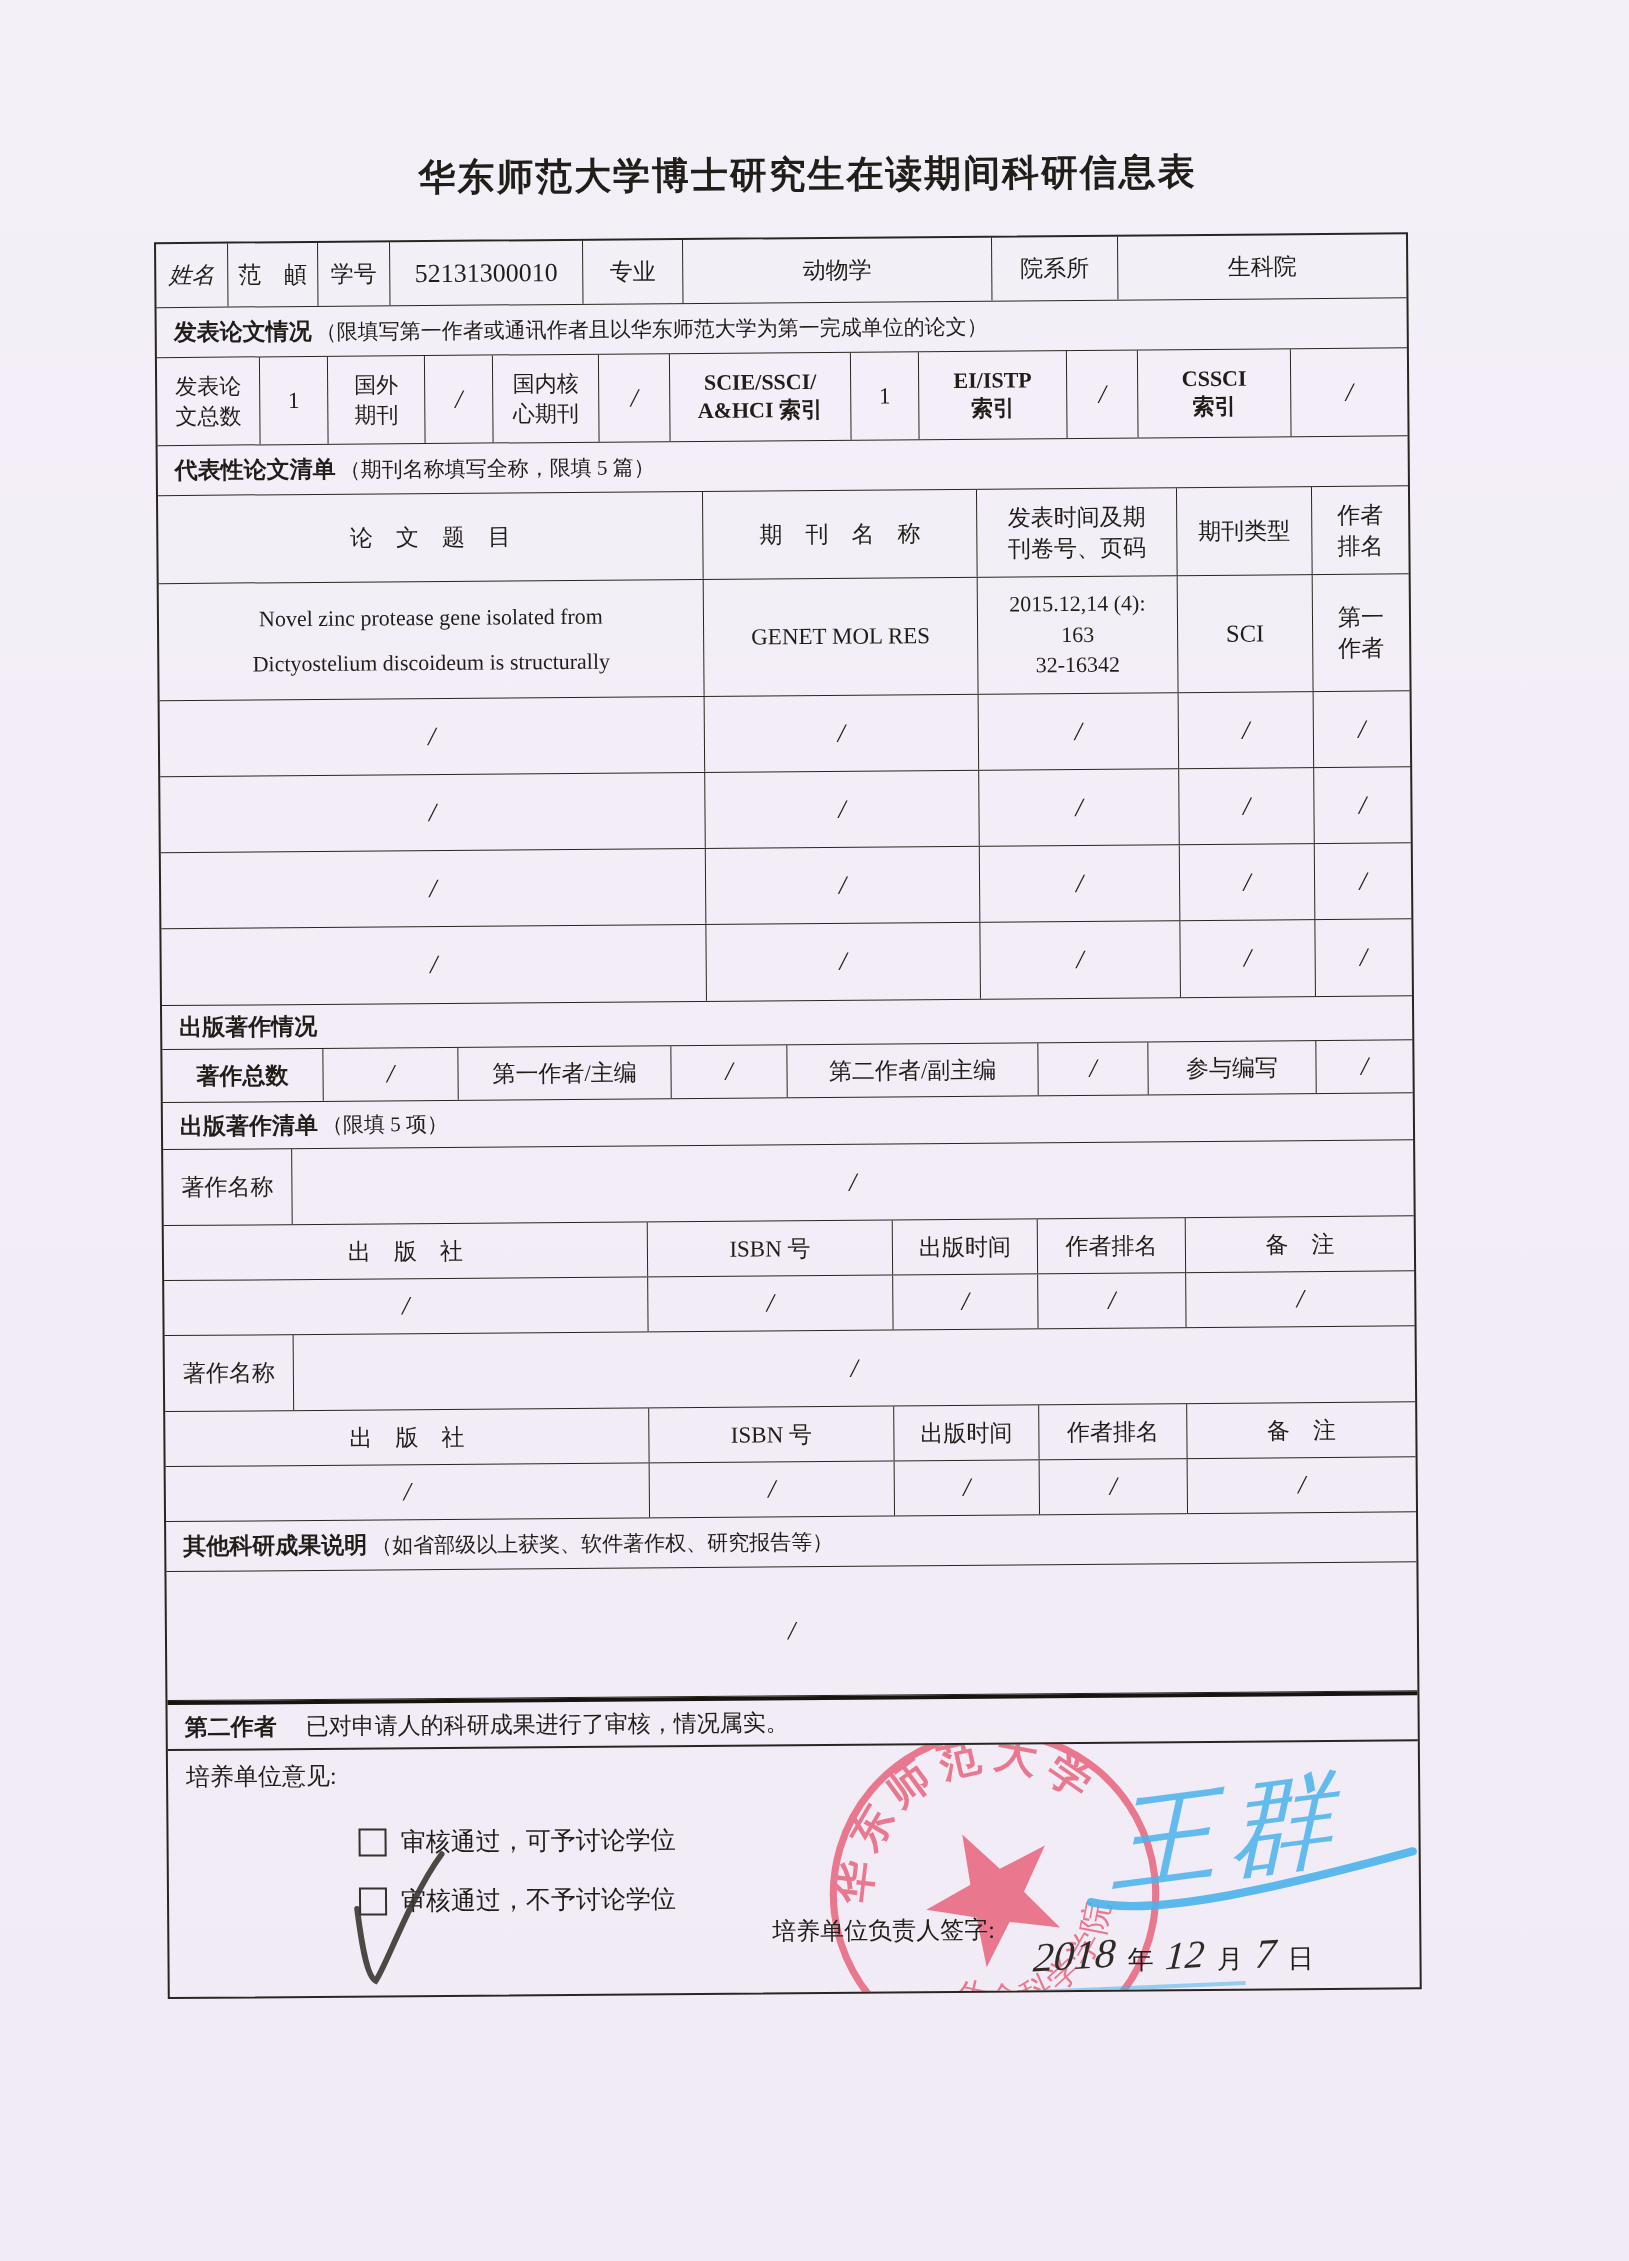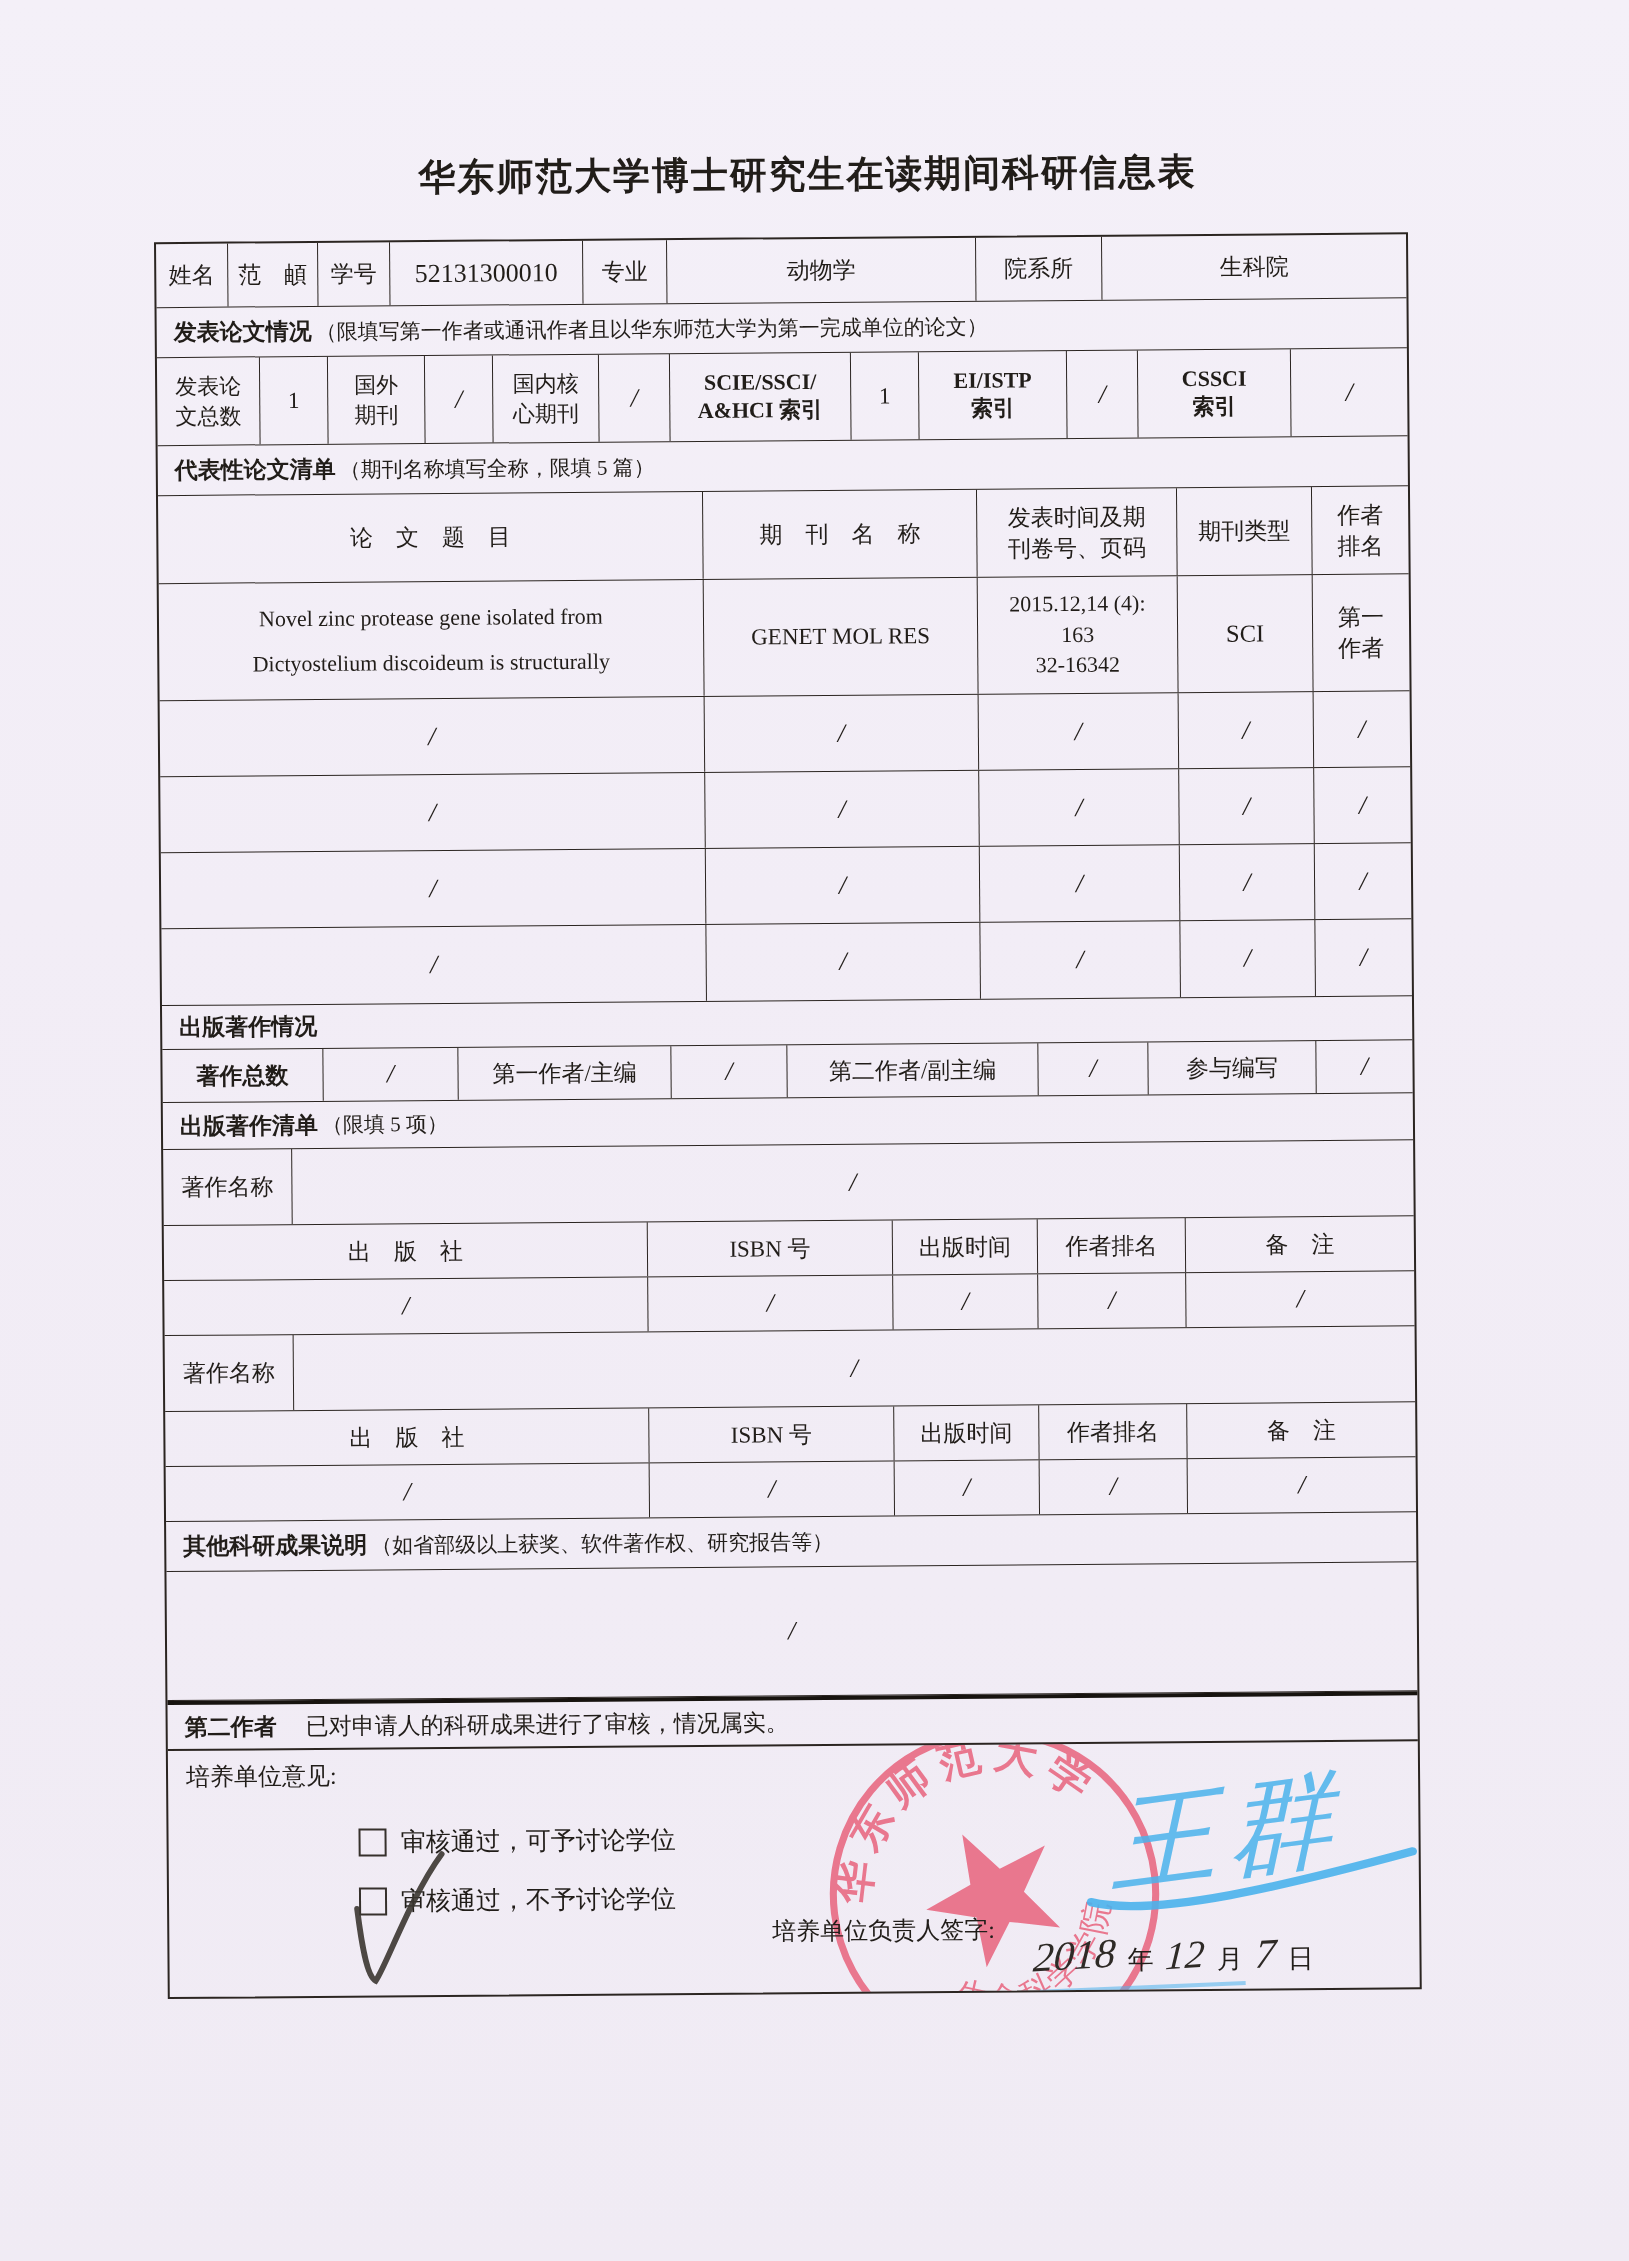--- a/index.html
+++ b/index.html
@@ -38,25 +38,25 @@
 <body>
 
 <div class="page">
  <div class="sheet">
 
   <div class="title">华东师范大学博士研究生在读期间科研信息表</div>
 
   <div class="tbl">
 
     <div class="row" style="height:64px;">
-      <div class="cell" style="width:72px;">姓名</div>
+      <div class="cell" style="width:72px;font-style:italic;">姓名</div>
       <div class="cell" style="width:90px;">范　頔</div>
       <div class="cell" style="width:72px;">学号</div>
       <div class="cell" style="width:193px;font-size:26px;">52131300010</div>
-      <div class="cell" style="width:84px;">专业</div>
+      <div class="cell" style="width:100px;">专业</div>
       <div class="cell" style="width:309px;">动物学</div>
       <div class="cell" style="width:126px;">院系所</div>
       <div class="cell fx">生科院</div>
     </div>
 
     <div class="row" style="height:50px;">
       <div class="cell fx sec">
         <span class="b">发表论文情况</span>
         <span class="note">（限填写第一作者或通讯作者且以华东师范大学为第一完成单位的论文）</span>
       </div>

